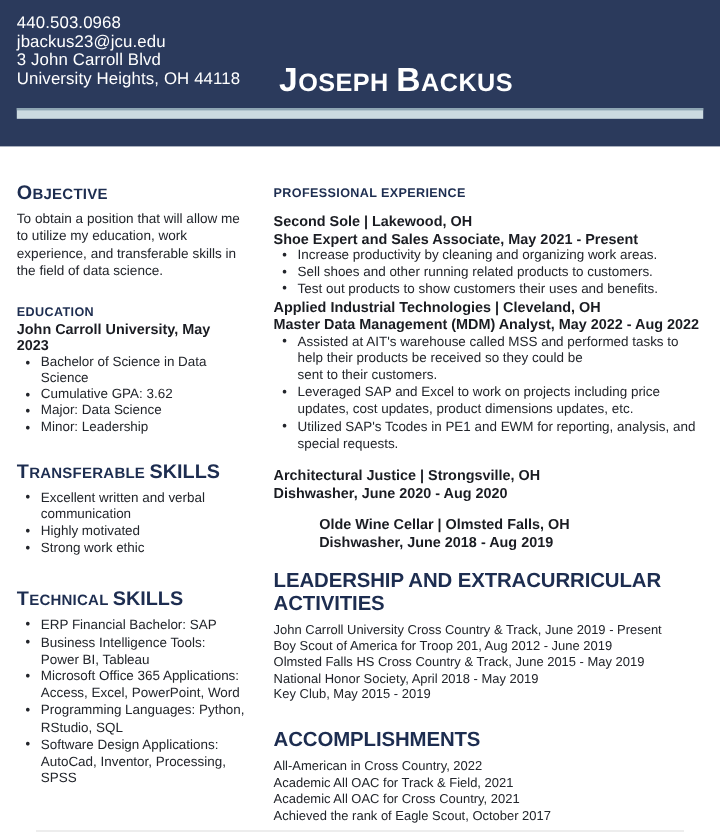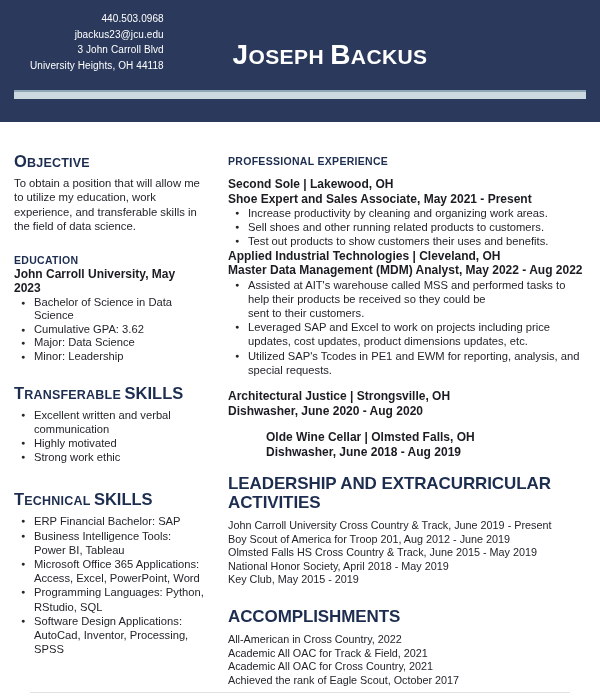--- a/index.html
+++ b/index.html
@@ -18,34 +18,33 @@
 
   
   .header {
     position: relative;
     height: 122px;
     background: #2b3a5c;
     box-sizing: border-box;
   }
   .contact {
     position: absolute;
-    left: 30px;
+    left: 14px;
     top: 11px;
     color: #ffffff;
-    font-size: 10px;
+    font-size: 14px;
     line-height: 15.6px;
     letter-spacing: .1px;
-    text-align: right;
   }
   .contact div { white-space: nowrap; }
 
   .name {
     position: absolute;
     left: 190px;
-    top: 39px;
+    top: 51px;
     width: 280px;
     text-align: center;
     color: #ffffff;
     font-weight: bold;
     font-size: 21px;
     letter-spacing: .4px;
     white-space: nowrap;
   }
   .name .cap { font-size: 28px; }
 

